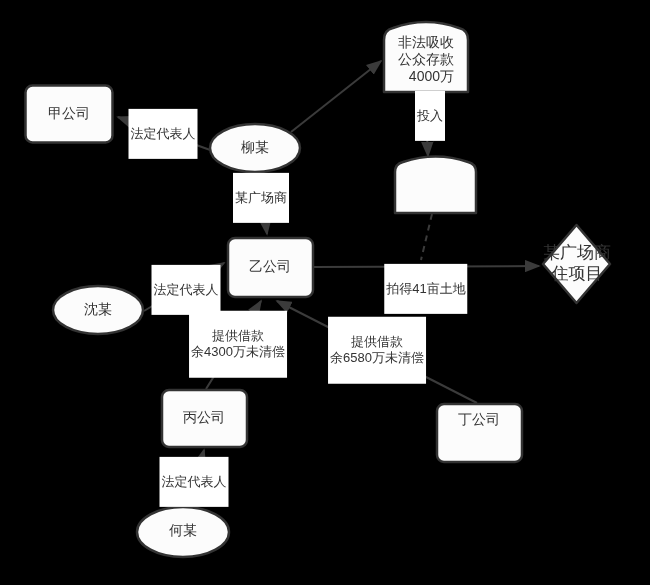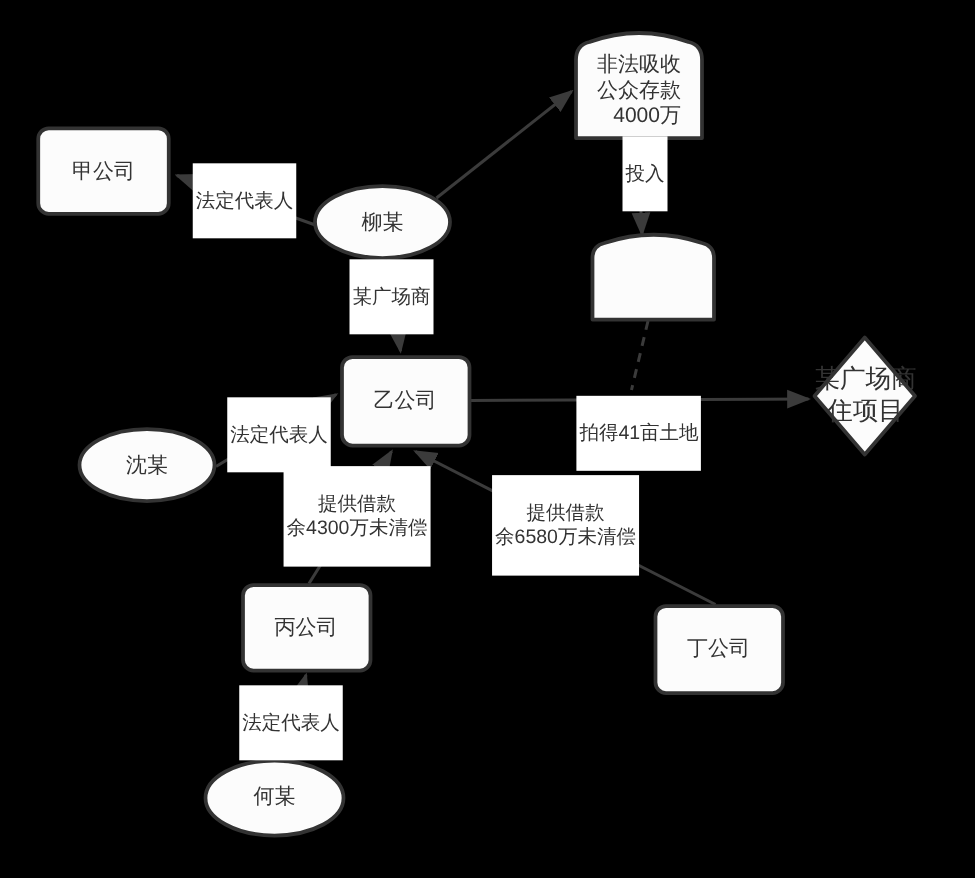--- a/index.html
+++ b/index.html
@@ -103,21 +103,21 @@
     <span class="tline">公众存款</span>
     <span class="tline">4000万</span>
   </div>
   <div class="node-label" style="left:270px; top:267px;">乙公司</div>
   <div class="node-label small" style="left:577px; top:264px;">
     <span class="tline">某广场商</span>
     <span class="tline">住项目</span>
   </div>
   <div class="node-label" style="left:98px; top:310px;">沈某</div>
   <div class="node-label" style="left:204px; top:418px;">丙公司</div>
-  <div class="node-label" style="left:479px; top:433px;font-family:Liberation Serif, serif;">丁公司</div>
+  <div class="node-label" style="left:479px; top:420px;">丁公司</div>
   <div class="node-label" style="left:183px; top:531px;">何某</div>
 
   <div class="edge-label" style="left:163px; top:134px;">法定代表人</div>
   <div class="edge-label" style="left:261px; top:198px;">某广场商</div>
   <div class="edge-label" style="left:430px; top:116px;">投入</div>
   <div class="edge-label" style="left:186px; top:290px;">法定代表人</div>
   <div class="edge-label" style="left:426px; top:269px;margin-top:20px;">拍得41亩土地</div>
   <div class="edge-label" style="left:238px; top:344px;">
     <span class="tline">提供借款</span>
     <span class="tline">余4300万未清偿</span>

